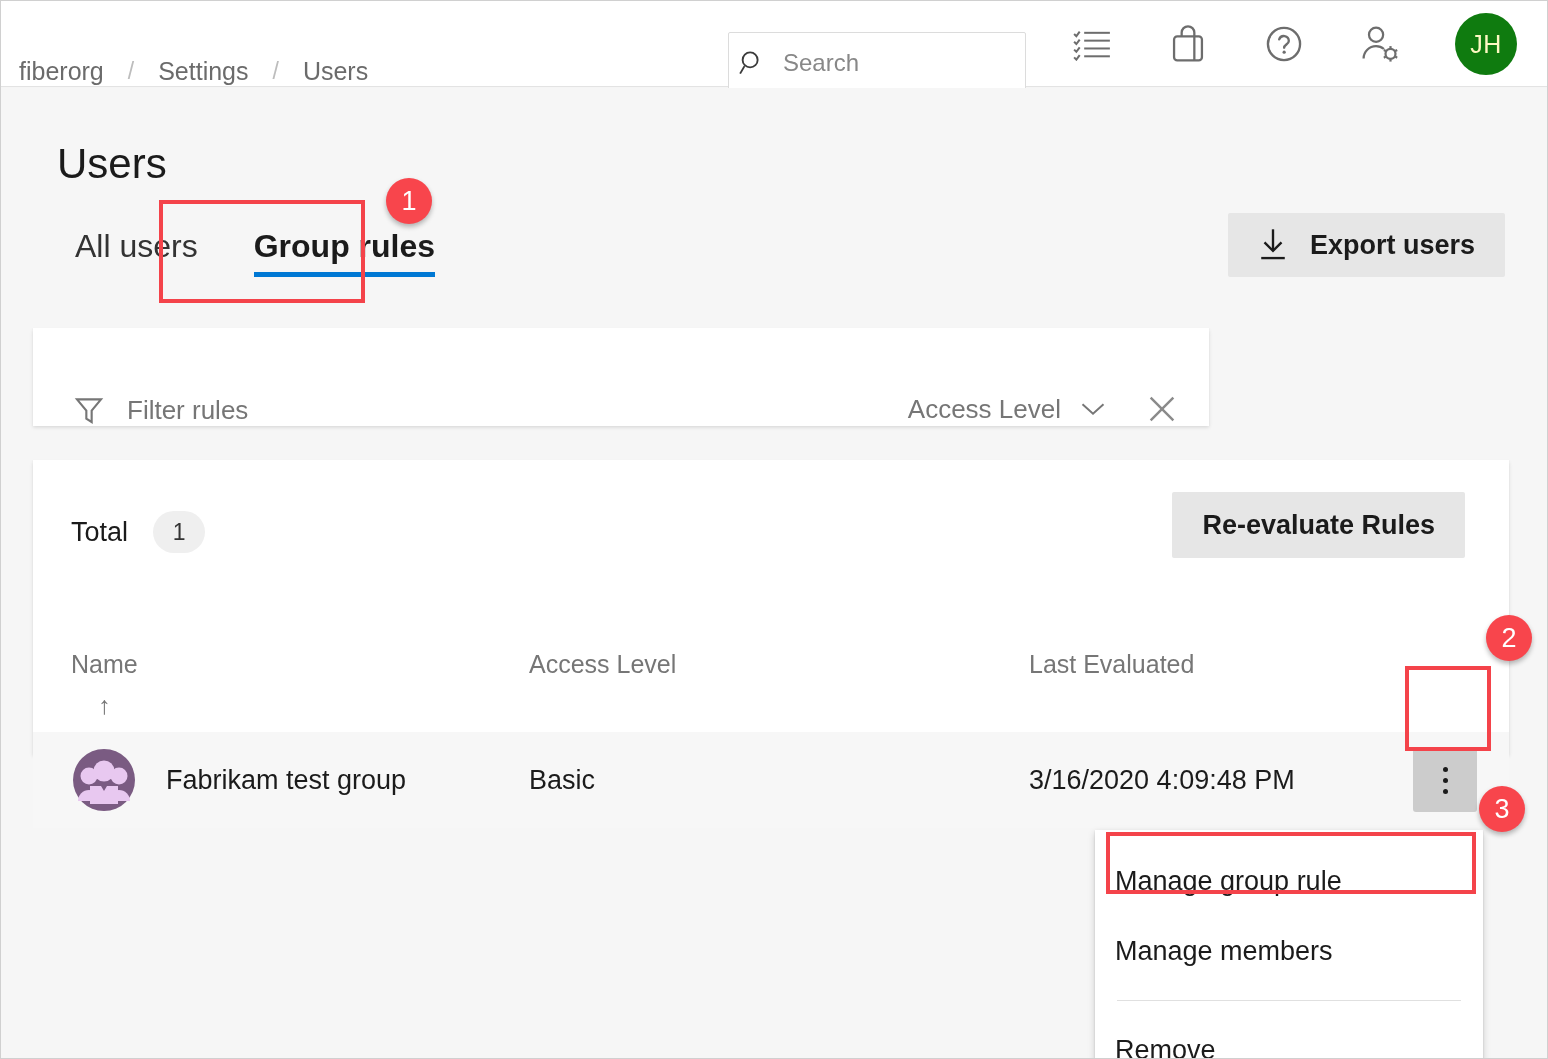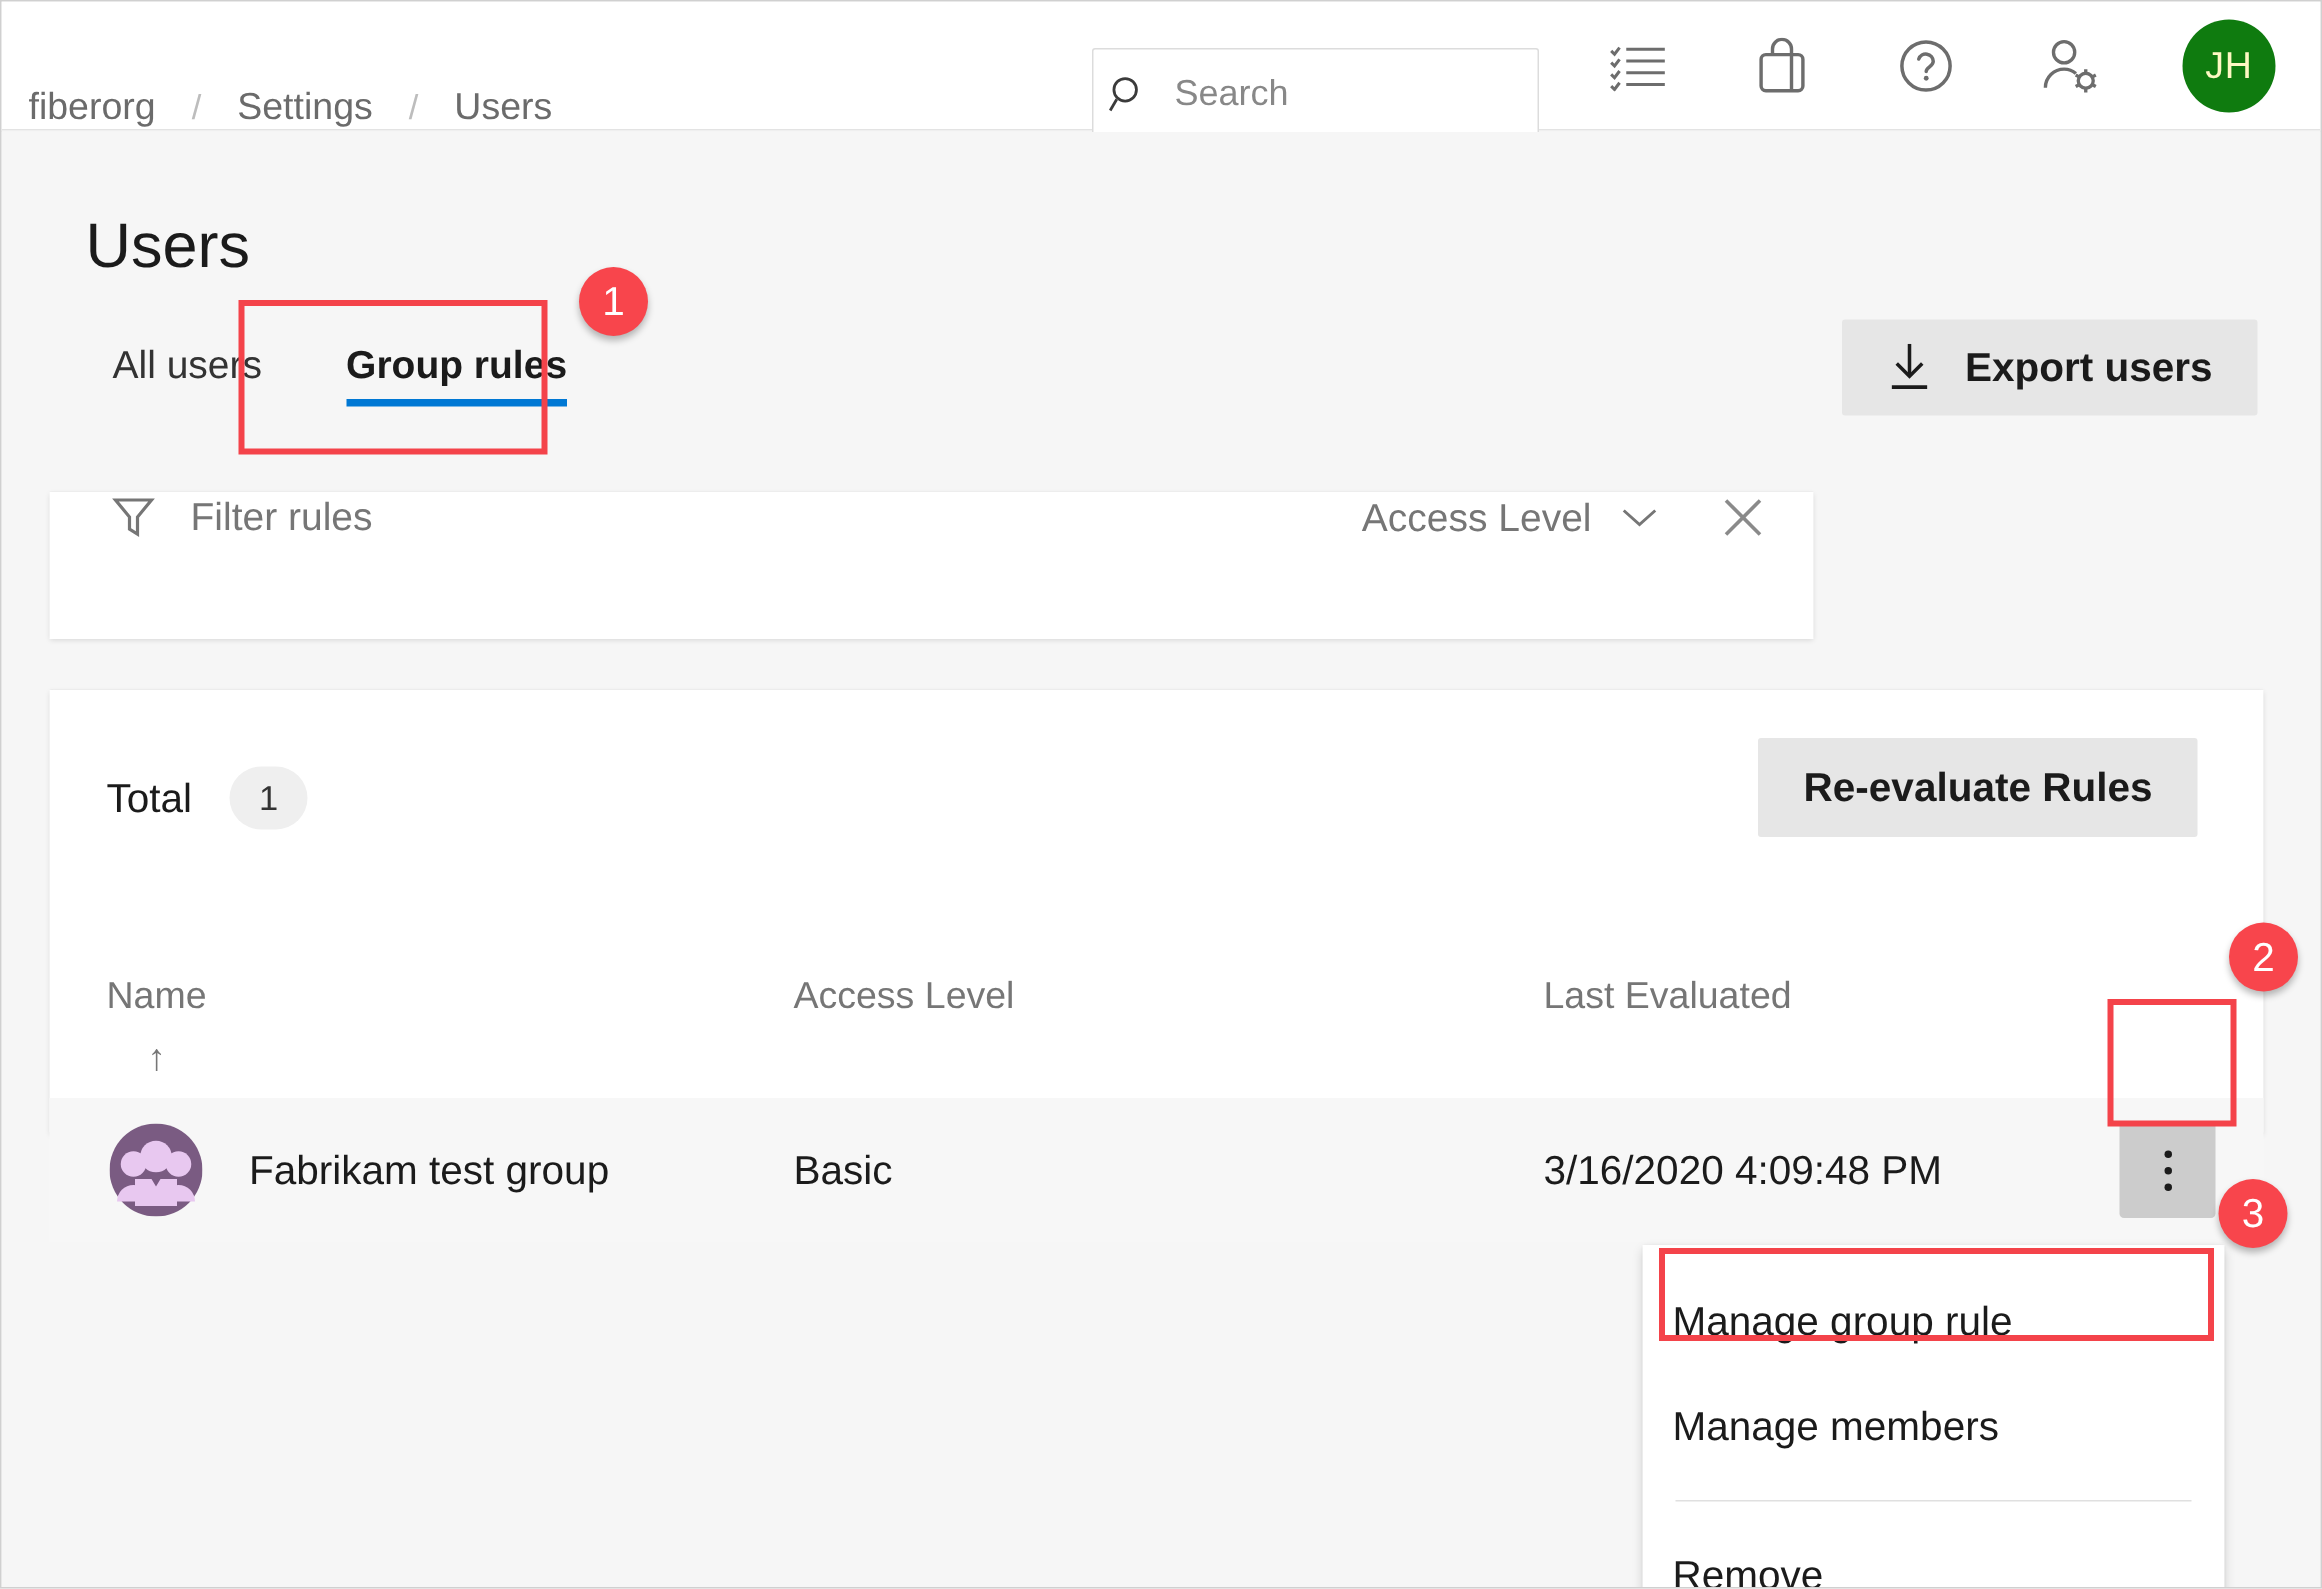--- a/index.html
+++ b/index.html
@@ -112,21 +112,21 @@
   }
 
   .tabs {
     position: absolute;
     left: 46px; top: 130px;
     display: flex;
     align-items: flex-end;
     gap: 0px;
   }
   .tab {
-    font-size: 26px;
+    font-size: 32px;
     color: #333333;
     padding: 10px 28px 22px 28px;
     position: relative;
     white-space: nowrap;
   }
   .tab.active { font-weight: bold; color: #1b1b1b; }
   .tab.active::after {
     content: "";
     position: absolute;
     left: 28px; right: 28px; bottom: 10px;
@@ -157,21 +157,21 @@
 
   
   .filter-card {
     position: absolute;
     left: 32px; top: 240px;
     width: 1176px;
     height: 98px;
     background: #ffffff;
     box-shadow: 0 1.6px 3.6px rgba(0,0,0,0.13), 0 0.3px 0.9px rgba(0,0,0,0.10);
     display: flex;
-    align-items: flex-start;
+    align-items: flex-end;
   }
   .filter-left {
     display: flex;
     align-items: center;
     gap: 22px;
     margin-left: 40px;
   }
   .filter-label {
     font-size: 26px;
     color: #767676;

